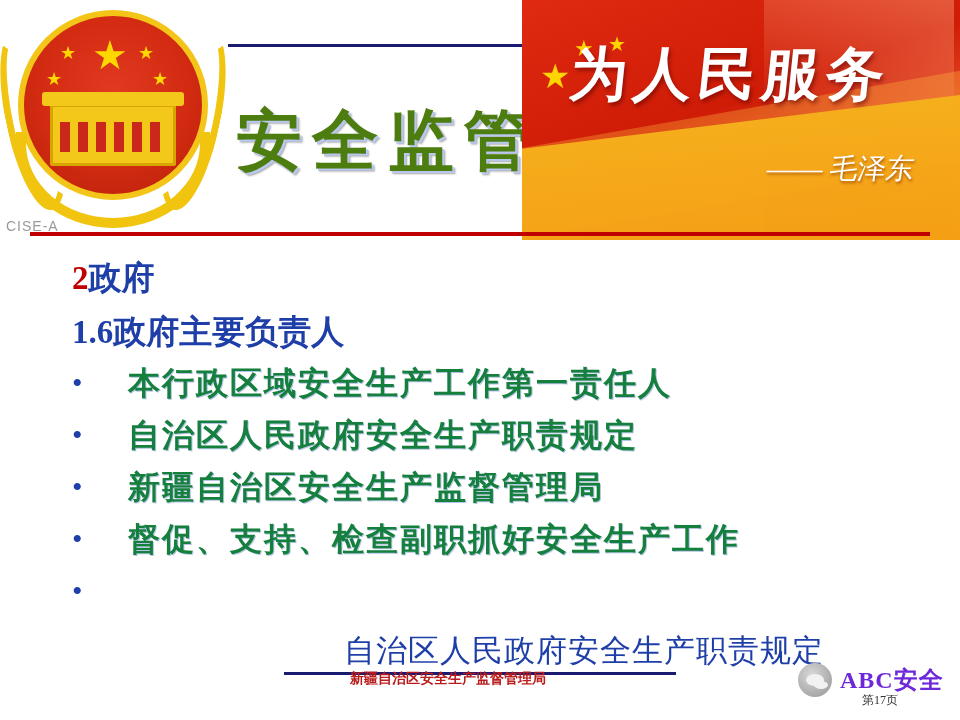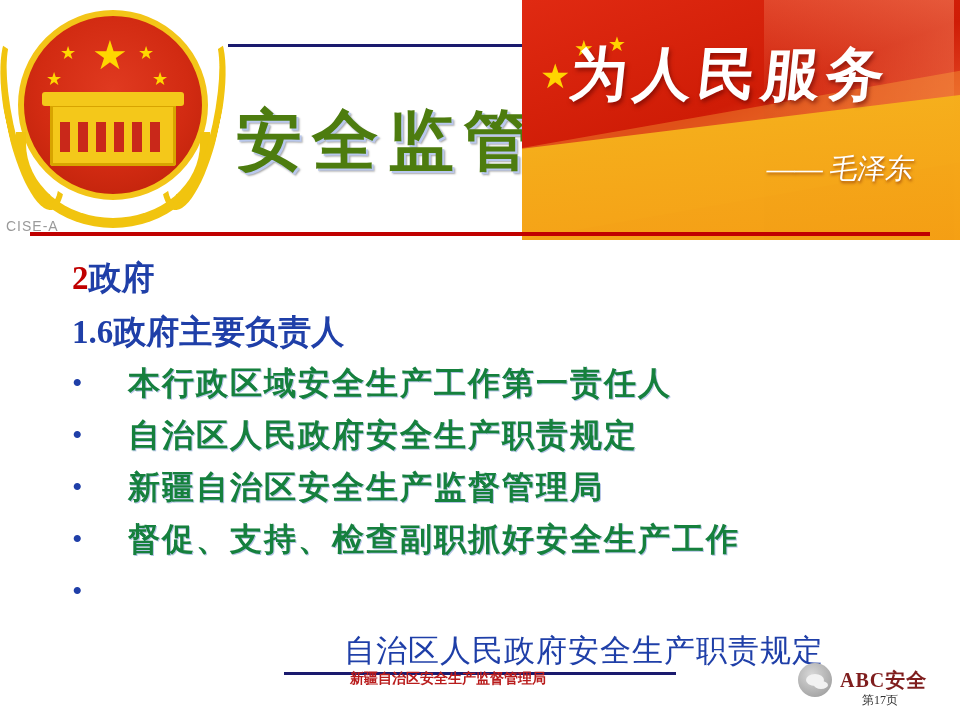--- a/index.html
+++ b/index.html
@@ -337,23 +337,23 @@
   .wechat-icon:after {
     content: "";
     position: absolute;
     left: 8px; top: 11px;
     width: 18px; height: 12px;
     border-radius: 50%;
     background: #f2f2f2;
     box-shadow: 6px 5px 0 -2px #f2f2f2;
   }
   .wechat-label {
-    font-size: 20px;
-    font-weight: bold;
-    color: #7f1d1d;
+    font-size: 24px;
+    font-weight: bold;
+    color: #6d28d9;
     letter-spacing: 1px;
     text-shadow: 1px 1px 0 #ffffff;
     white-space: nowrap;
   }
 </style>
 </head>
 <body>
 
 <div class="slide">
 

